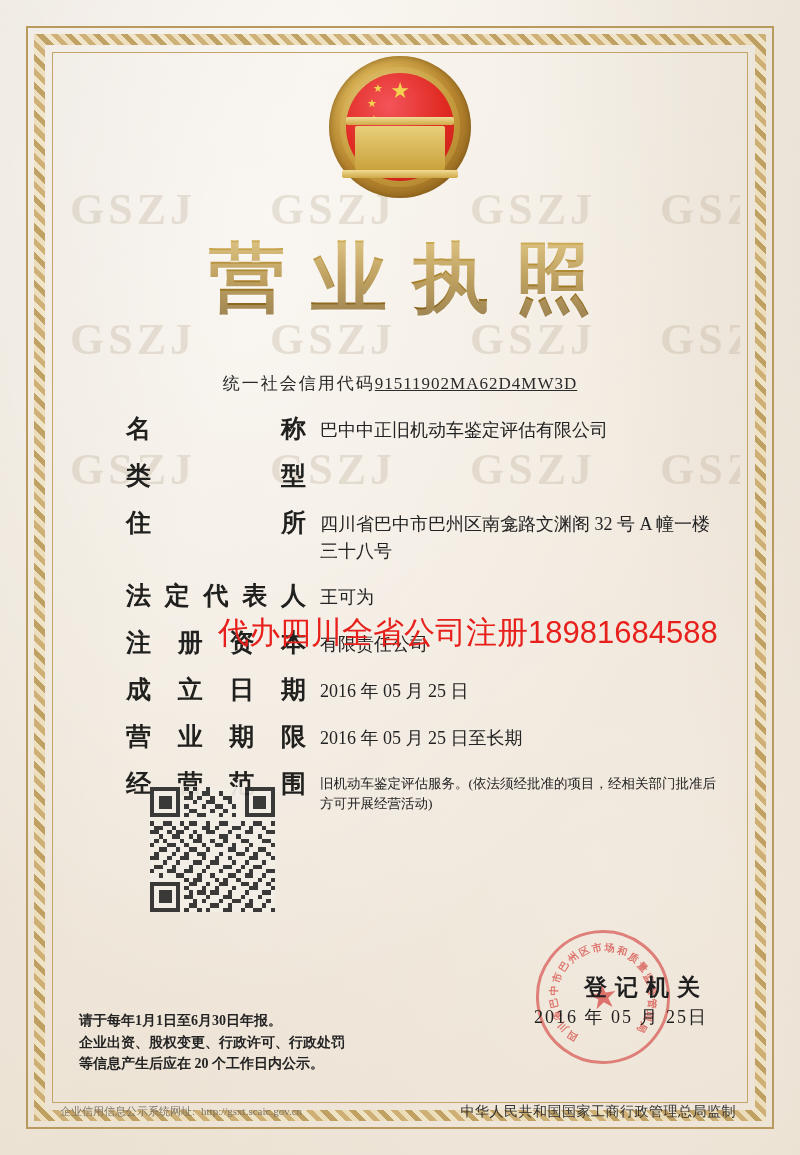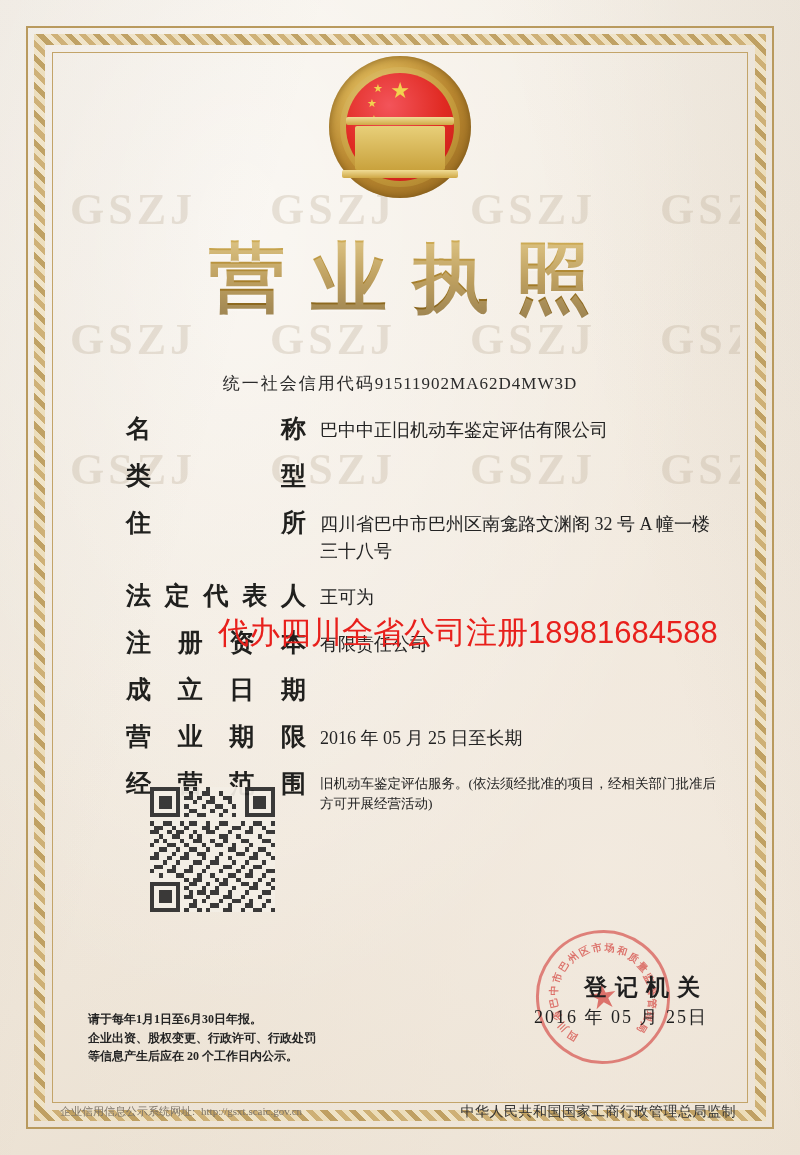--- a/index.html
+++ b/index.html
@@ -200,20 +200,21 @@
     top: 372px;
     text-align: center;
     font-size: 17px;
     color: #2b2b2b;
     letter-spacing: 1px;
   }
   .code-line .label { letter-spacing: 2px; }
   .code-line .value {
     font-family: "Liberation Serif", serif;
     letter-spacing: 1px;
+    text-decoration: underline;
   }
 
   
   .fields {
     position: absolute;
     left: 126px;
     right: 78px;
     top: 412px;
   }
   .row {
@@ -309,23 +310,23 @@
   }
   .registry .reg-date {
     font-size: 18px;
     color: #1f1f1f;
     letter-spacing: 2px;
   }
 
   
   .note {
     position: absolute;
-    left: 88px;
+    left: 79px;
     top: 1010px;
-    font-size: 12px;
+    font-size: 14px;
     line-height: 1.55;
     color: #232323;
     font-weight: bold;
   }
 
   
   .footer-left {
     position: absolute;
     left: 60px;
     bottom: 36px;
@@ -446,20 +447,21 @@
       <div class="val">有限责任公司</div>
     </div>
 
     <div class="row">
       <div class="lab">
         <span>成</span>
         <span>立</span>
         <span>日</span>
         <span>期</span>
       </div>
+      <div class="val">2016 年 05 月 25 日</div>
     </div>
 
     <div class="row">
       <div class="lab">
         <span>营</span>
         <span>业</span>
         <span>期</span>
         <span>限</span>
       </div>
       <div class="val">2016 年 05 月 25 日至长期</div>

